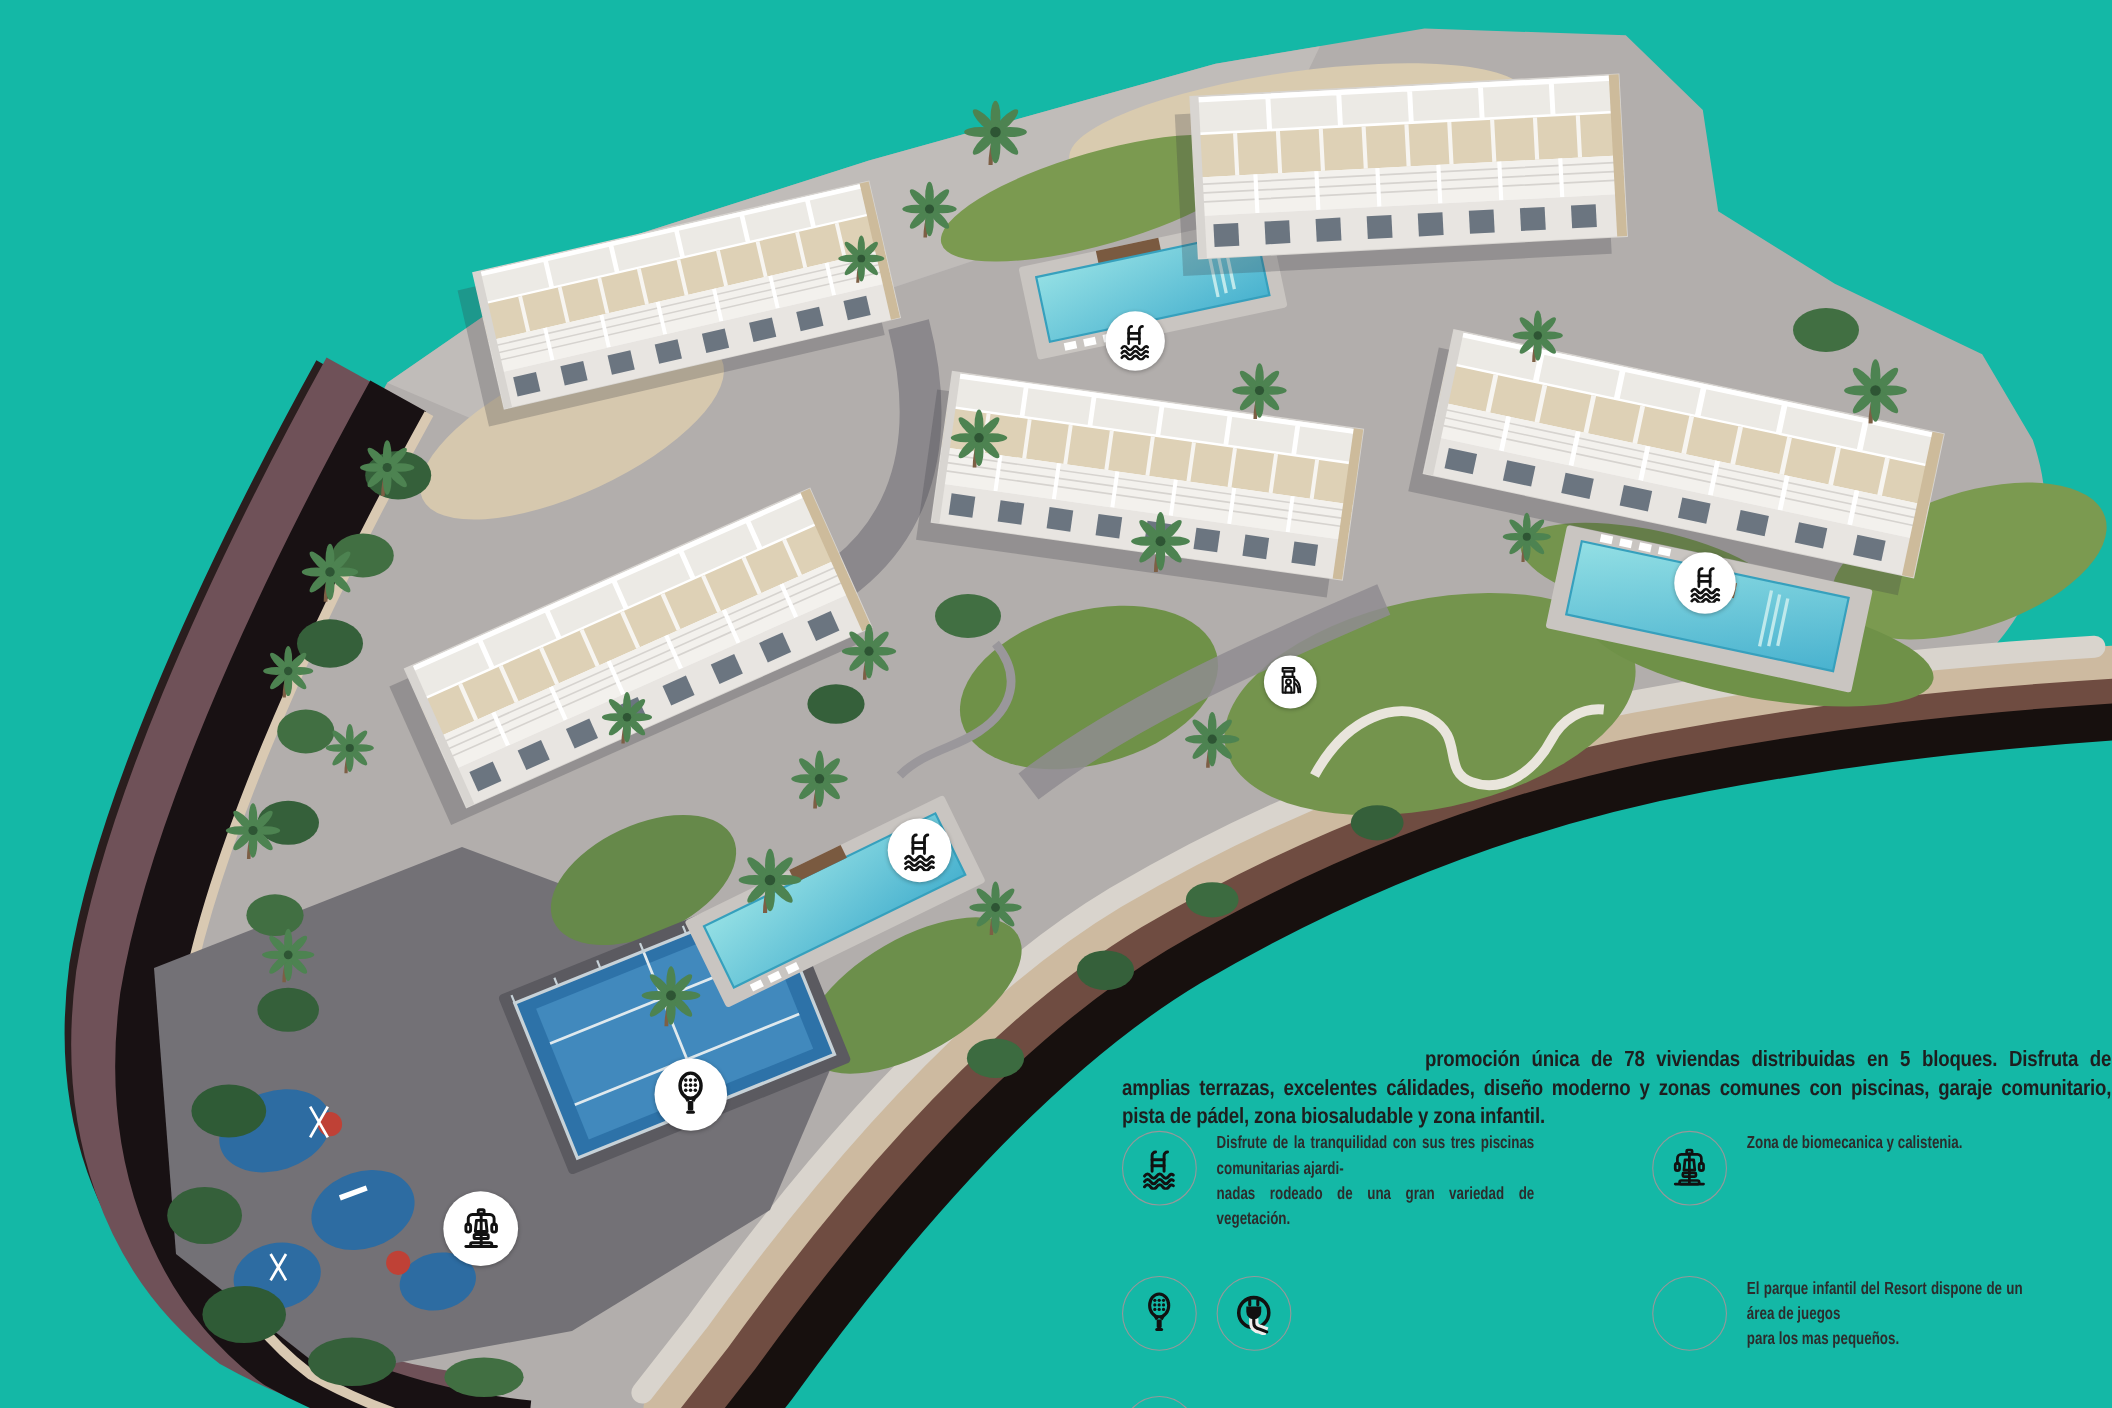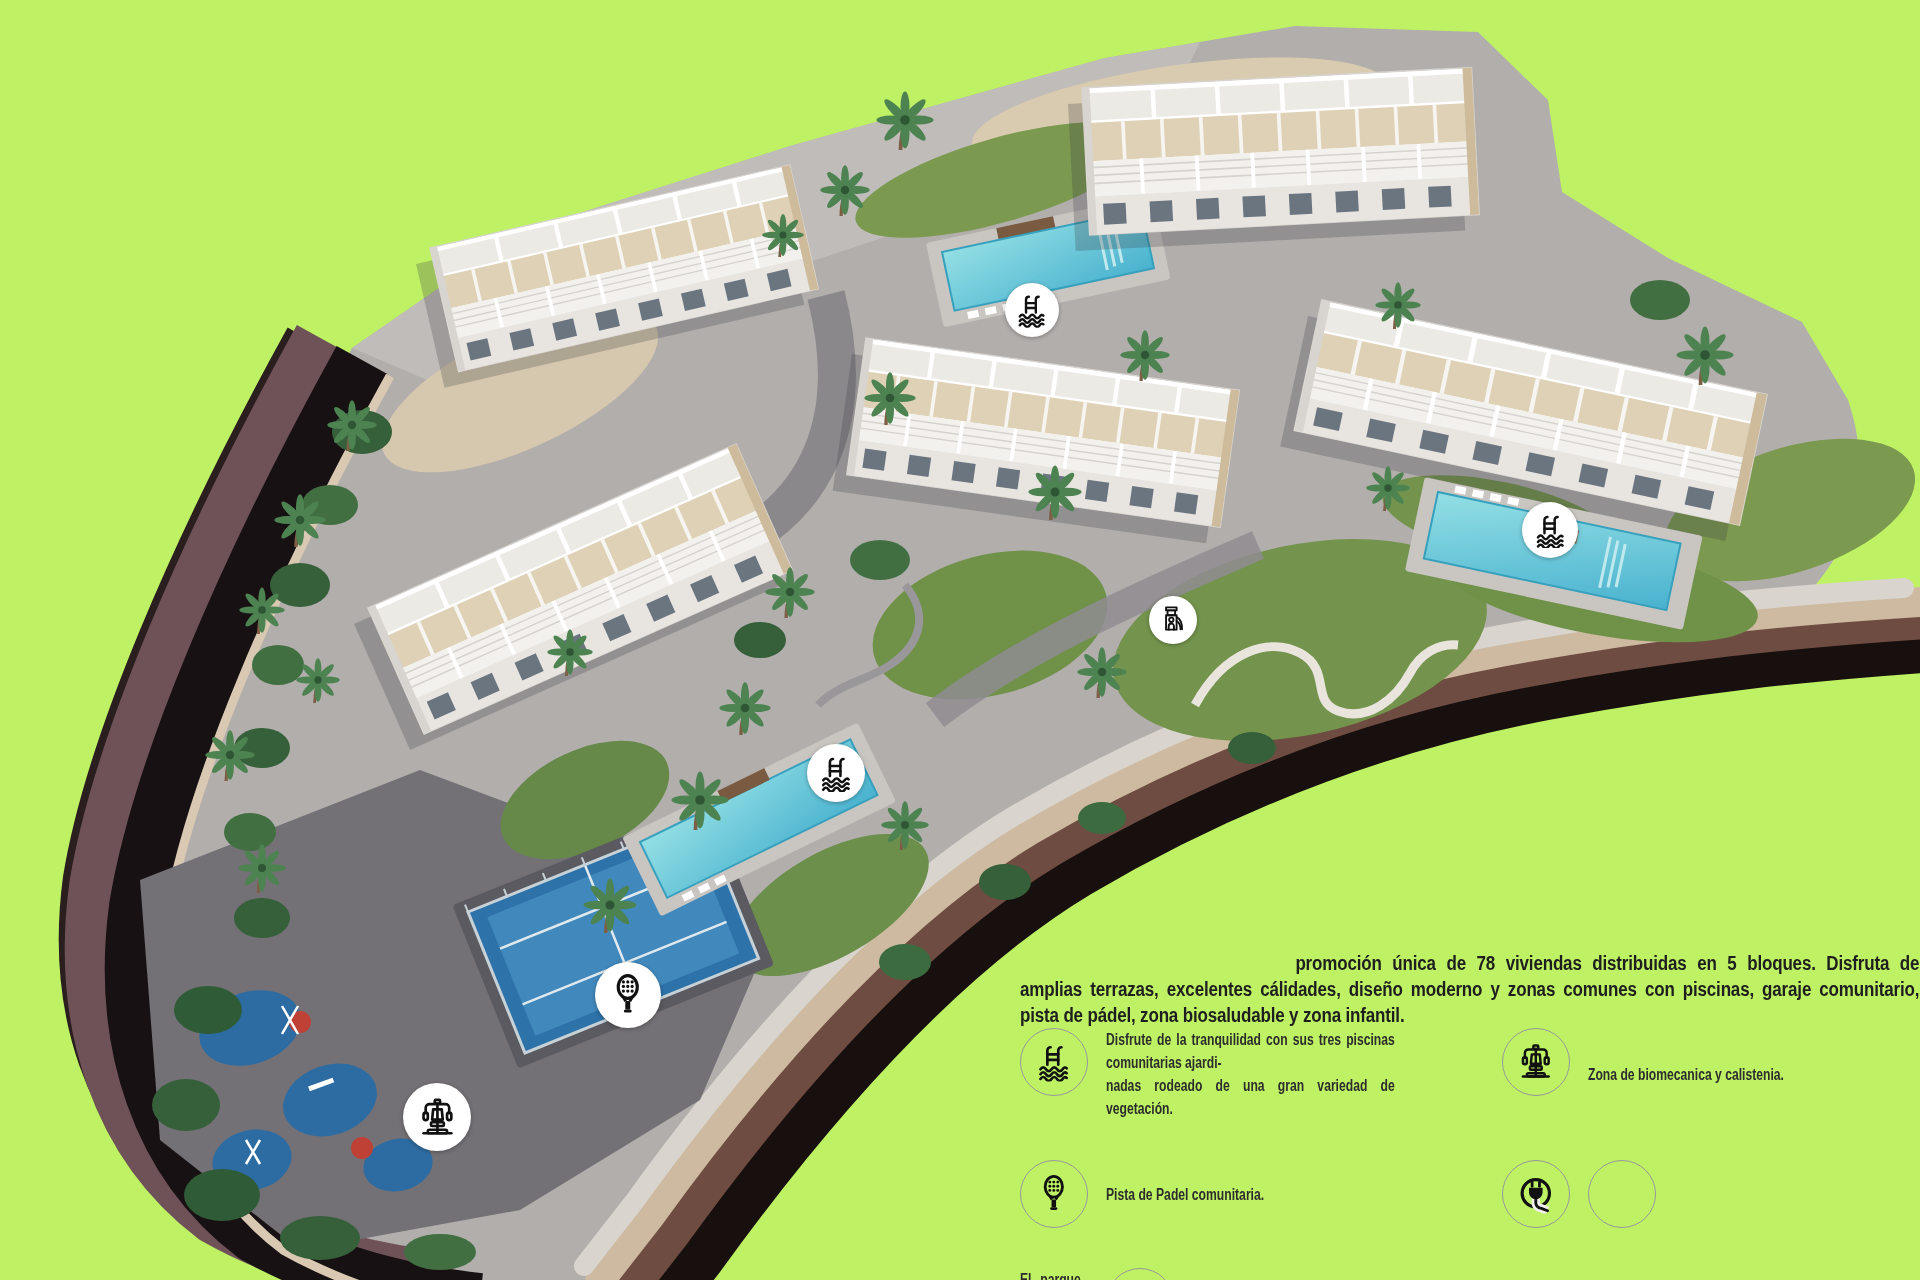--- a/index.html
+++ b/index.html
@@ -1,33 +1,33 @@
 <!DOCTYPE html>
 <html><head>
 <meta charset="utf-8">
 <style>
   html,body{margin:0;padding:0;background:#f0eeed;}
-  .stage{position:relative;width:1920px;height:1280px;overflow:hidden;background:#bef264;
+  .stage{position:relative;width:1920px;height:1280px;overflow:hidden;background:#14b8a6;
          font-family:"Liberation Sans", sans-serif;}
   .stage > svg.scene{position:absolute;left:0;top:0;}
   #markers{position:absolute;left:0;top:0;width:100%;height:100%;pointer-events:none;}
   .marker{position:absolute;background:#ffffff;border-radius:50%;
           display:flex;align-items:center;justify-content:center;
           transform:translate(-50%,-50%);box-shadow:0 1px 4px rgba(0,0,0,.30);}
   .marker svg{width:66%;height:66%;display:block;}
   .intro{position:absolute;left:1020px;top:930px;width:1058px;
          transform:scaleX(.85);transform-origin:0 0;
          font-size:20px;line-height:26px;letter-spacing:-.2px;color:#1e1e1e;
          text-align:justify;text-indent:324px;font-weight:600;}
   .legend{position:absolute;left:1020px;top:1028px;display:grid;
           grid-template-columns:70px 380px 70px 330px;column-gap:16px;row-gap:40px;}
   .legend-icon{width:66px;height:66px;border:1.6px solid #96989a;border-radius:50%;
                display:flex;align-items:center;justify-content:center;}
   .legend-icon svg{width:60%;height:60%;display:block;}
-  .legend-cell{display:flex;align-items:center;min-height:68px;}
+  .legend-cell{display:flex;min-height:68px;}
   .squeeze{transform:scaleX(.76);transform-origin:0 50%;
            font-size:16px;line-height:23px;color:#2c2c2c;white-space:pre-line;
            text-align:justify;font-weight:600;}
   .squeeze.w1{width:500px;}
   .squeeze.w2{width:430px;}
 </style>
 </head>
 <body>
 
 <div class="stage">
@@ -355,23 +355,20 @@
     </div>
     <div class="legend-cell">
         <div class="squeeze w2">Zona de biomecanica y calistenia.</div>
       </div>
 
     <div class="legend-icon">
       <svg viewBox="0 0 36 42">
           <use href="#sym-padel"></use>
         </svg>
     </div>
-    <div class="legend-cell">
-        <div class="squeeze w1">Pista de Padel comunitaria.</div>
-      </div>
     <div class="legend-icon">
       <svg viewBox="0 0 40 42">
           <use href="#sym-ev-charger"></use>
         </svg>
     </div>
 
     <div class="legend-icon">
       
     </div>
     <div class="legend-cell">

